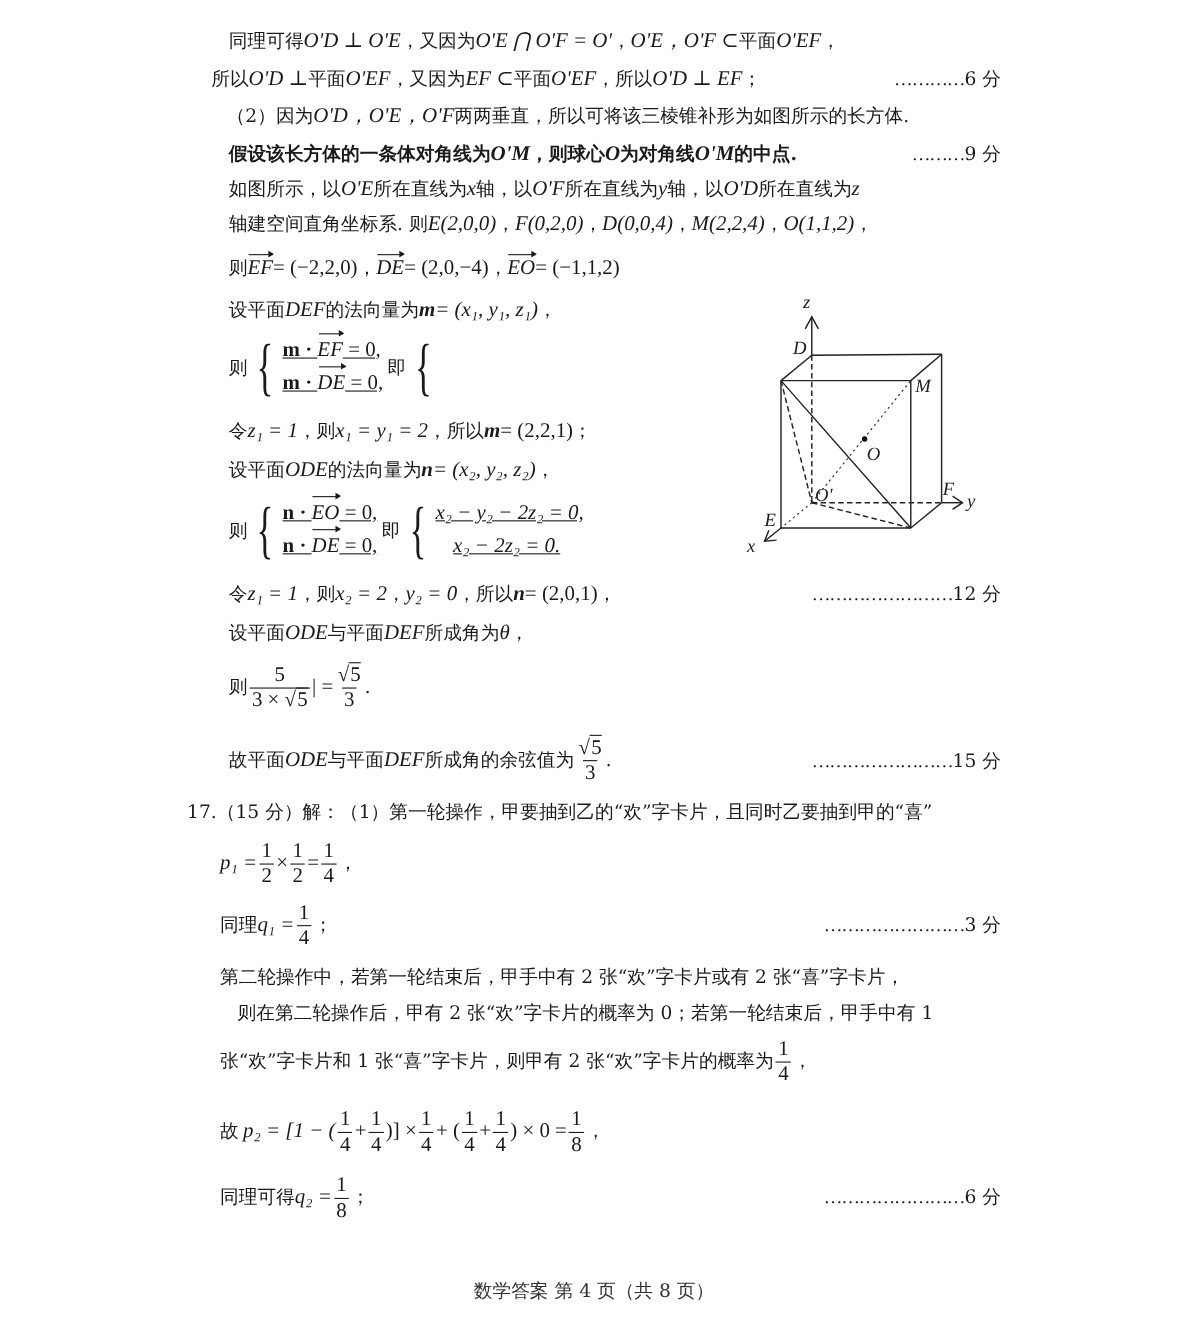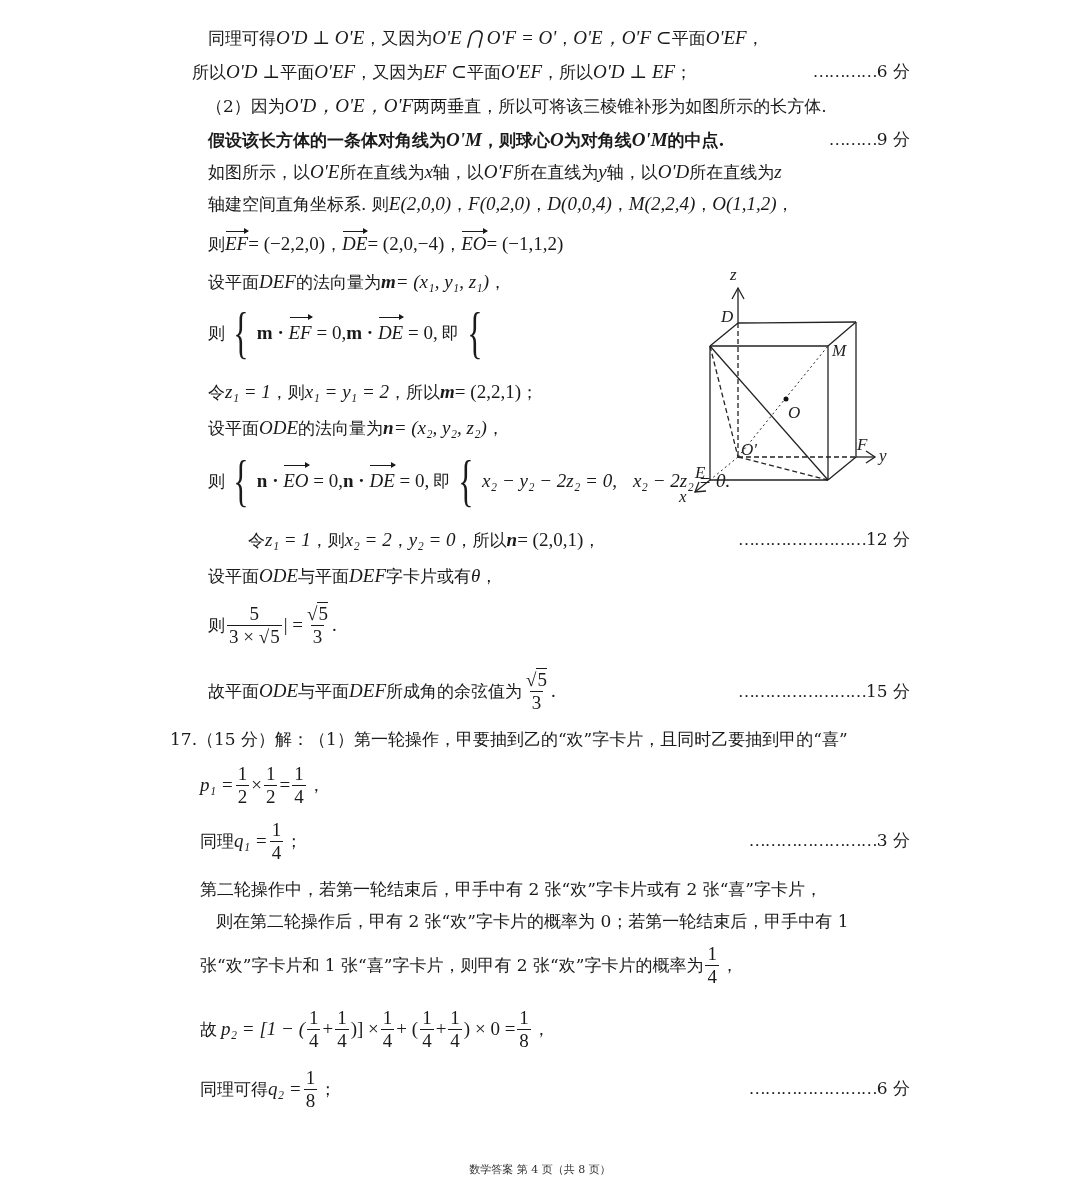--- a/index.html
+++ b/index.html
@@ -27,22 +27,22 @@
     line-height: 22px; margin: 0 2px;
   }
   .frac .num { padding: 0 2px; }
   .frac .den { border-top: 1px solid #1a1a1a; padding: 0 2px; }
   .sqrt { display: inline-block; }
   .sqrt .rad { border-top: 1px solid #1a1a1a; padding-left: 1px; }
   .score { position: absolute; right: 170px; white-space: nowrap; font-size: 17px; }
   .score .dots { letter-spacing: -1px; font-family: "Liberation Serif", serif; }
   .brace-block { position: absolute; display: flex; align-items: center; }
   .brace { font-size: 58px; font-family: "Liberation Serif", serif; font-weight: 100; line-height: 58px; margin: 0 2px; transform: scaleX(0.55); display: inline-block; }
-  .sys { display: flex; flex-direction: row; line-height: 30px; }
-  .footer { position: absolute; top: 1162px; left: 0; width: 1080px; text-align: center; font-size: 11px; color: #333; }
+  .sys { display: flex; flex-direction: column; line-height: 30px; text-decoration: underline; }
+  .footer { position: absolute; top: 1162px; left: 0; width: 1080px; text-align: center; font-size: 17px; color: #333; }
   #fig { position: absolute; left: 660px; top: 260px; }
 </style>
 </head>
 <body>
 
 <div class="line" style="top:26px; left:208px;">
   <span>同理可得</span><span class="m">O'D ⊥ O'E</span><span>，又因为</span><span class="m">O'E ⋂ O'F = O'</span><span>，</span><span class="m">O'E，O'F ⊂</span><span>平面</span><span class="m">O'EF</span><span>，</span>
 </div>
 
 <div class="line" style="top:60px; left:192px;">
@@ -102,27 +102,27 @@
     <div><span class="r b">n · </span><span class="m vec">DE</span><span class="r"> = 0,</span></div>
   </div>
   <span style="margin-left:4px;">即</span>
   <span class="brace">{</span>
   <div class="sys">
     <div class="m">x₂ − y₂ − 2z₂ = 0,</div>
     <div class="m" style="padding-left:16px;">x₂ − 2z₂ = 0.</div>
   </div>
 </div>
 
-<div class="line" style="top:528px; left:208px;margin-left:40px;">
+<div class="line" style="top:528px; left:208px;">
   <span>令</span><span class="m">z₁ = 1</span><span>，则</span><span class="m">x₂ = 2</span><span>，</span><span class="m">y₂ = 0</span><span>，所以</span><span class="m b">n</span><span class="r">= (2,0,1)</span><span>，</span>
 </div>
 <div class="score" style="top:528px;"><span class="dots">……………………</span><span>12 分</span></div>
 
 <div class="line" style="top:564px; left:208px;">
-  <span>设平面</span><span class="m">ODE</span><span>与平面</span><span class="m">DEF</span><span>字卡片或有</span><span class="m">θ</span><span>，</span>
+  <span>设平面</span><span class="m">ODE</span><span>与平面</span><span class="m">DEF</span><span>所成角为</span><span class="m">θ</span><span>，</span>
 </div>
 
 <div class="line" style="top:600px; left:208px; line-height:50px; display:flex; align-items:center;">
   <span>则</span>
   <span class="frac">
     <span class="num">5</span>
     <span class="den"><span>3 × </span><span class="sqrt">√<span class="rad">5</span></span></span>
   </span>
   <span class="r">| =</span>
   <span class="frac">

